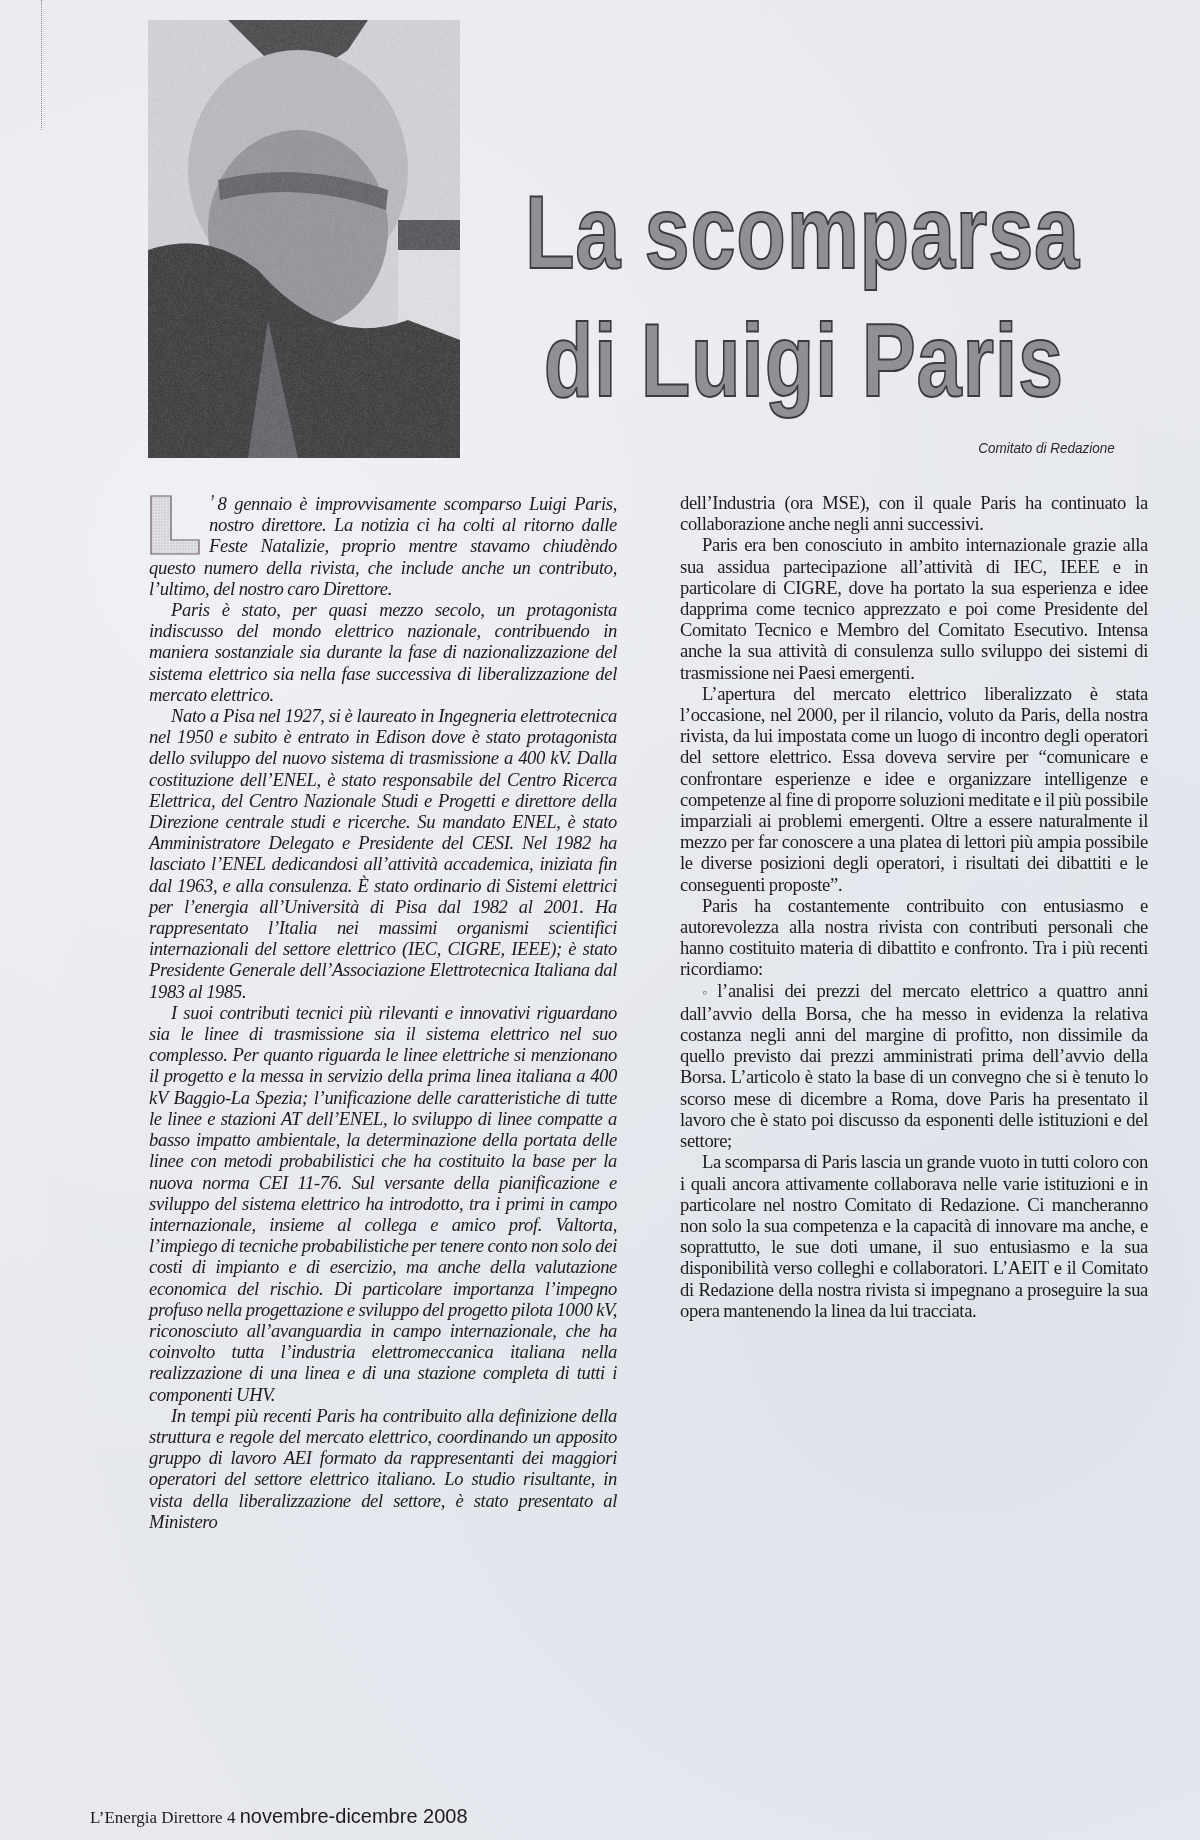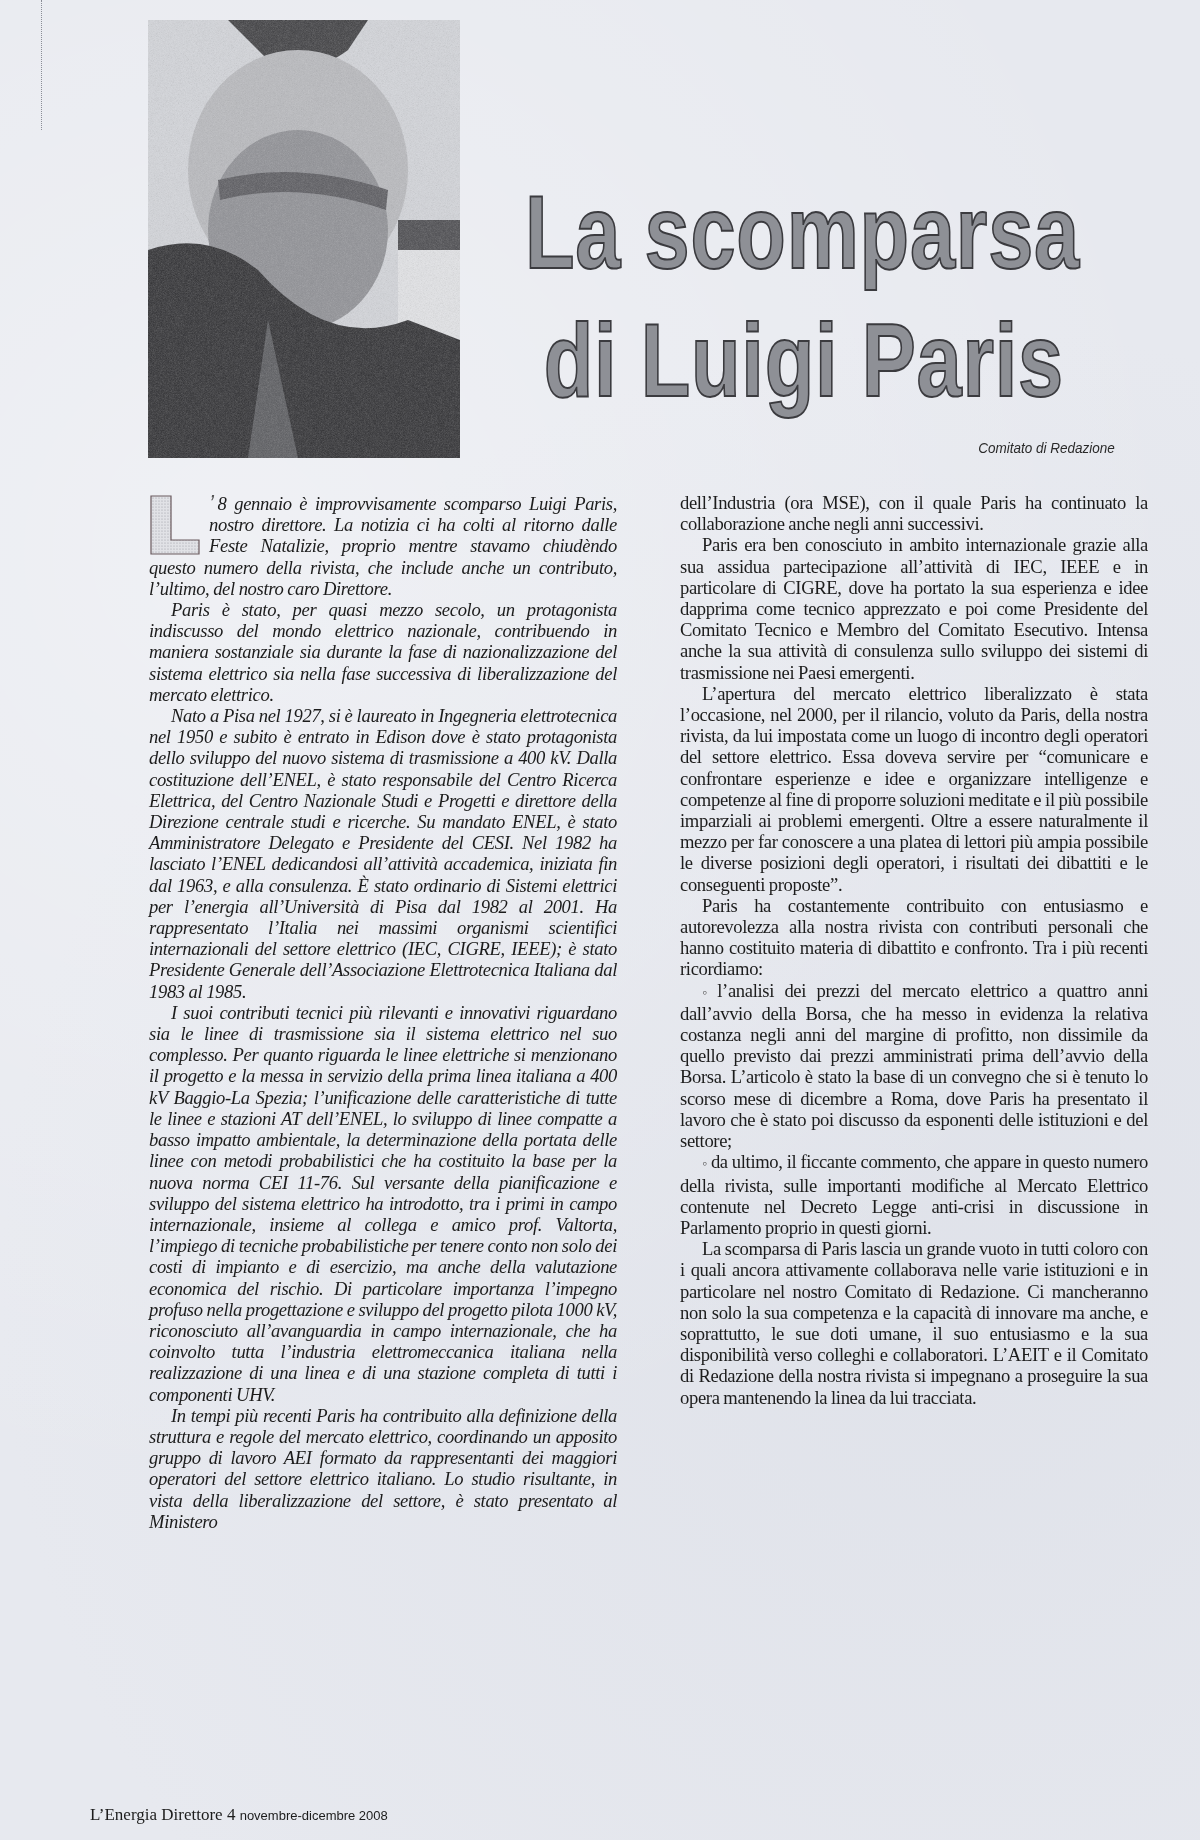--- a/index.html
+++ b/index.html
@@ -46,21 +46,21 @@
   .bullet-mark { color: #555; font-size: 14px; margin-right: 4px; }
   .dropcap {
     float: left; width: 52px; height: 62px; margin: 2px 8px 0 0; position: relative;
   }
   .dropcap svg { width: 52px; height: 62px; display: block; }
   .apos { font-size: 22px; color: #555; margin-right: 4px; font-family: "Liberation Sans", sans-serif; }
   .footer {
     position: absolute; left: 90px; top: 1805px;
     font-size: 17px; color: #1c1c1c;
   }
-  .footer .issue { font-family: "Liberation Sans", sans-serif; font-size: 13px; }
+  .footer .issue { font-family: "Liberation Sans", sans-serif; font-size: 20px; }
   .edge-dots {
     position: absolute; left: 41px; top: 0; width: 1px; height: 130px;
     border-left: 1px dotted #8a8d96;
   }
 </style>
 </head>
 <body>
 
 <div class="edge-dots"></div>
 
@@ -114,21 +114,20 @@
   <p>I suoi contributi tecnici più rilevanti e innovativi riguardano sia le linee di trasmissione sia il sistema elettrico nel suo complesso. Per quanto riguarda le linee elettriche si menzionano il progetto e la messa in servizio della prima linea italiana a 400 kV Baggio-La Spezia; l’unificazione delle caratteristiche di tutte le linee e stazioni AT dell’ENEL, lo sviluppo di linee compatte a basso impatto ambientale, la determinazione della portata delle linee con metodi probabilistici che ha costituito la base per la nuova norma CEI 11-76. Sul versante della pianificazione e sviluppo del sistema elettrico ha introdotto, tra i primi in campo internazionale, insieme al collega e amico prof. Valtorta, l’impiego di tecniche probabilistiche per tenere conto non solo dei costi di impianto e di esercizio, ma anche della valutazione economica del rischio. Di particolare importanza l’impegno profuso nella progettazione e sviluppo del progetto pilota 1000 kV, riconosciuto all’avanguardia in campo internazionale, che ha coinvolto tutta l’industria elettromeccanica italiana nella realizzazione di una linea e di una stazione completa di tutti i componenti UHV.</p>
   <p>In tempi più recenti Paris ha contribuito alla definizione della struttura e regole del mercato elettrico, coordinando un apposito gruppo di lavoro AEI formato da rappresentanti dei maggiori operatori del settore elettrico italiano. Lo studio risultante, in vista della liberalizzazione del settore, è stato presentato al Ministero</p>
 </div>
 
 <div class="col right">
   <p class="noindent">dell’Industria (ora MSE), con il quale Paris ha continuato la collaborazione anche negli anni successivi.</p>
   <p>Paris era ben conosciuto in ambito internazionale grazie alla sua assidua partecipazione all’attività di IEC, IEEE e in particolare di CIGRE, dove ha portato la sua esperienza e idee dapprima come tecnico apprezzato e poi come Presidente del Comitato Tecnico e Membro del Comitato Esecutivo. Intensa anche la sua attività di consulenza sullo sviluppo dei sistemi di trasmissione nei Paesi emergenti.</p>
   <p>L’apertura del mercato elettrico liberalizzato è stata l’occasione, nel 2000, per il rilancio, voluto da Paris, della nostra rivista, da lui impostata come un luogo di incontro degli operatori del settore elettrico. Essa doveva servire per “comunicare e confrontare esperienze e idee e organizzare intelligenze e competenze al fine di proporre soluzioni meditate e il più possibile imparziali ai problemi emergenti. Oltre a essere naturalmente il mezzo per far conoscere a una platea di lettori più ampia possibile le diverse posizioni degli operatori, i risultati dei dibattiti e le conseguenti proposte”.</p>
   <p>Paris ha costantemente contribuito con entusiasmo e autorevolezza alla nostra rivista con contributi personali che hanno costituito materia di dibattito e confronto. Tra i più recenti ricordiamo:</p>
   <p class="bullet"><span class="bullet-mark">◦</span><span>l’analisi dei prezzi del mercato elettrico a quattro anni dall’avvio della Borsa, che ha messo in evidenza la relativa costanza negli anni del margine di profitto, non dissimile da quello previsto dai prezzi amministrati prima dell’avvio della Borsa. L’articolo è stato la base di un convegno che si è tenuto lo scorso mese di dicembre a Roma, dove Paris ha presentato il lavoro che è stato poi discusso da esponenti delle istituzioni e del settore;</span></p>
-  <p class="bullet"><span class="bullet-mark">◦</span><span>da ultimo, il ficcante commento, che appare in questo numero della rivista, sulle importanti modifiche al Mercato Elettrico contenute nel Decreto Legge anti-crisi in discussione in Parlamento proprio in questi giorni.</span></p>
   <p>La scomparsa di Paris lascia un grande vuoto in tutti coloro con i quali ancora attivamente collaborava nelle varie istituzioni e in particolare nel nostro Comitato di Redazione. Ci mancheranno non solo la sua competenza e la capacità di innovare ma anche, e soprattutto, le sue doti umane, il suo entusiasmo e la sua disponibilità verso colleghi e collaboratori. L’AEIT e il Comitato di Redazione della nostra rivista si impegnano a proseguire la sua opera mantenendo la linea da lui tracciata.</p>
 </div>
 
 <div class="footer">
   <span>L’Energia Direttore</span>
   <span>4</span>
   <span class="issue">novembre-dicembre 2008</span>
 </div>
 
 </body></html>

